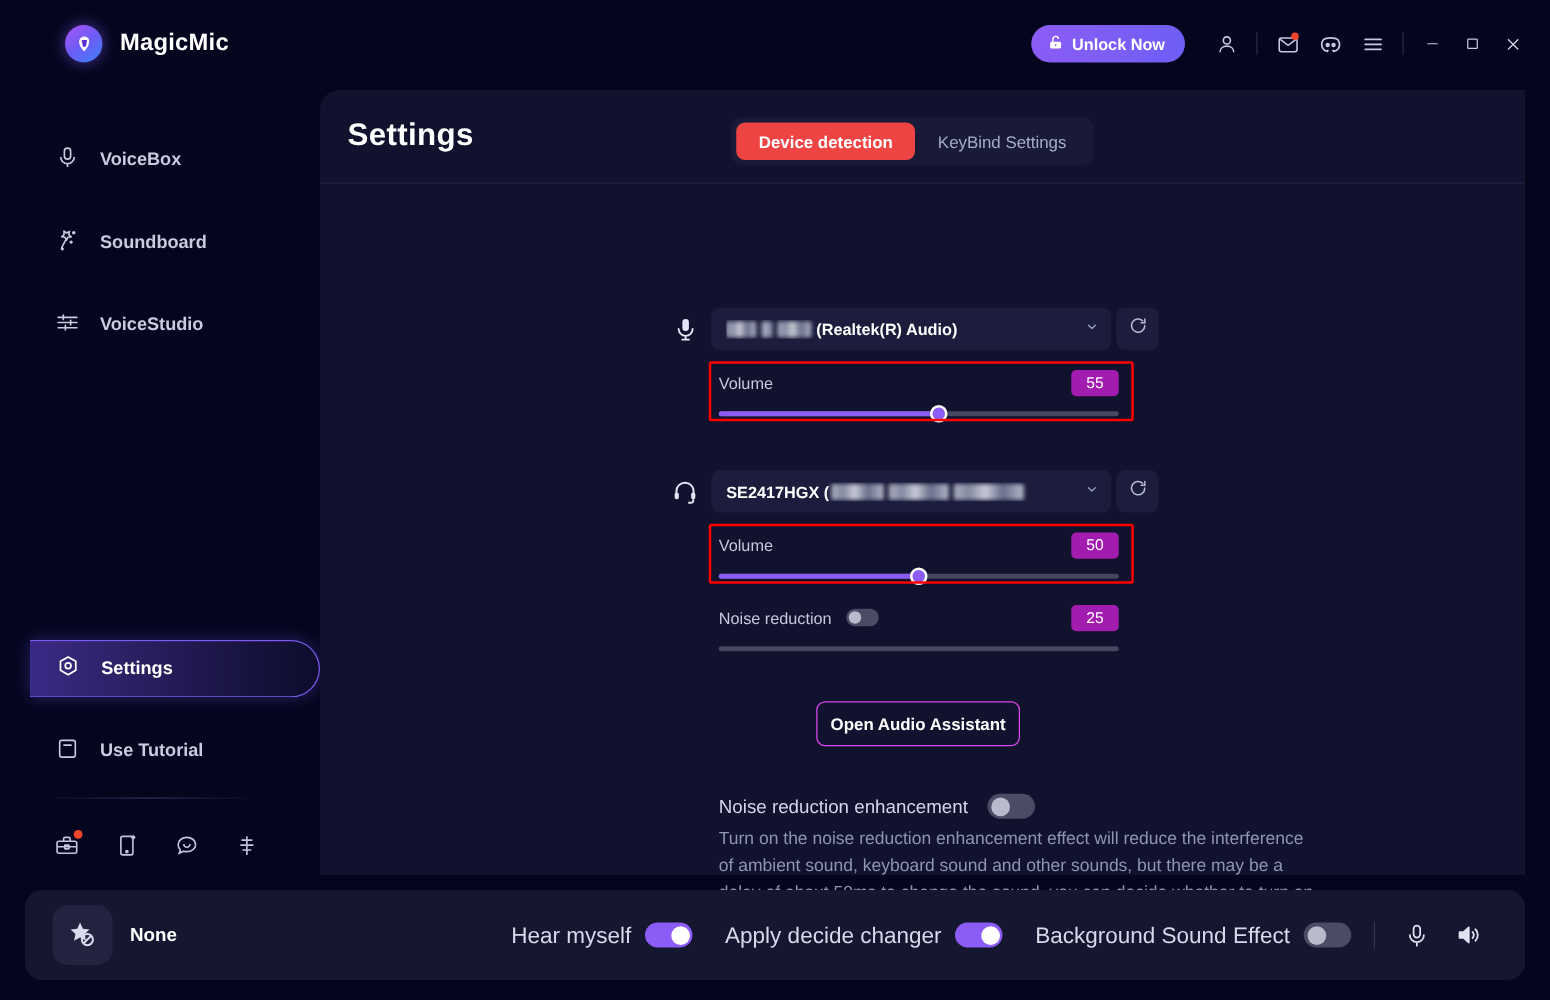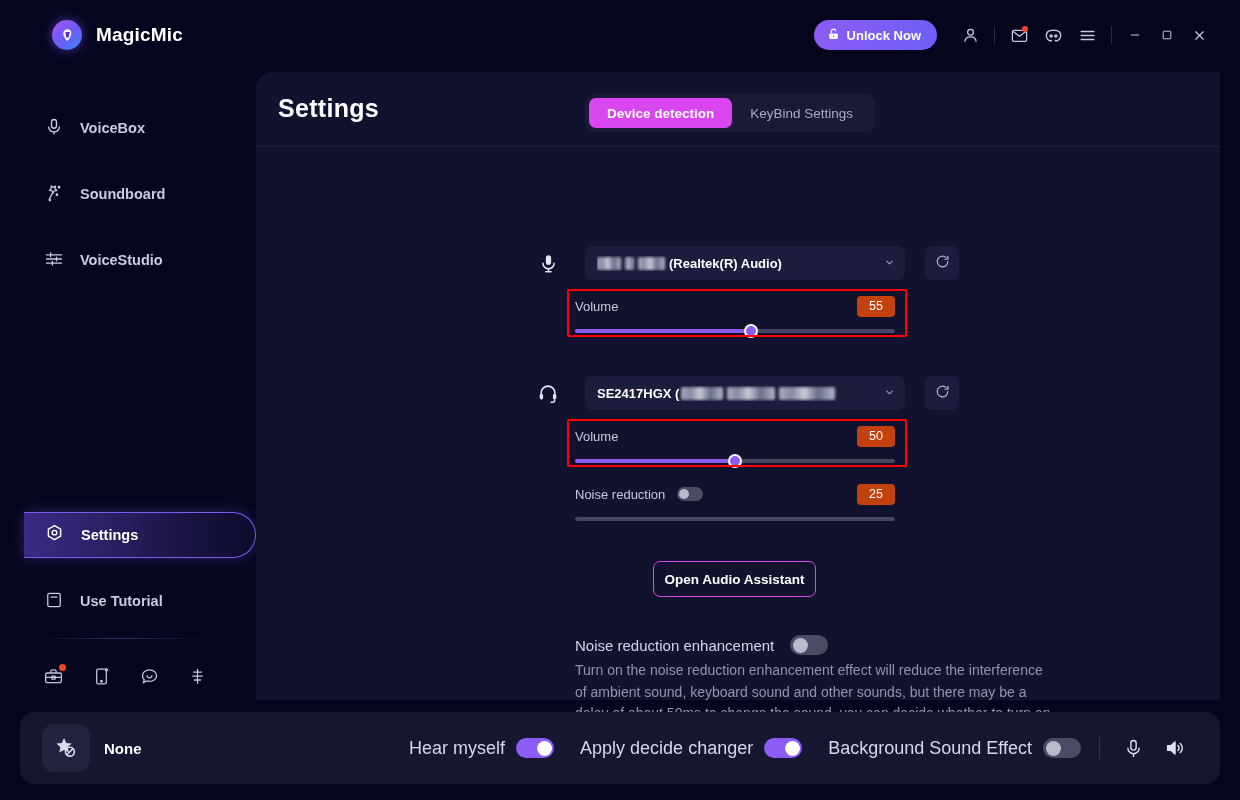--- a/index.html
+++ b/index.html
@@ -25,21 +25,21 @@
     width: 30px; height: 30px; border-radius: 50%;
     background: linear-gradient(145deg, #a855f7 0%, #6d5cf6 50%, #3b82f6 100%);
     display: flex; align-items: center; justify-content: center;
     box-shadow: 0 0 12px rgba(130,90,250,.55);
   }
   .brand-name {
     color: #ffffff; font-size: 19px; font-weight: bold; letter-spacing: .2px;
   }
   .title-right {
     margin-left: auto; display: flex; align-items: center; gap: 0px;
-    padding-right: 25px;
+    padding-right: 14px;
   }
   .unlock-btn {
     display: flex; align-items: center; gap: 7px;
     background: linear-gradient(100deg, #8b5cf6 0%, #7c5ef5 55%, #6d5ef5 100%);
     color: #fff; border: none; border-radius: 16px;
     height: 30px; padding: 0 16px 0 13px;
     font-family: "Liberation Sans", sans-serif;
     font-size: 13px; font-weight: bold; cursor: pointer;
     margin-right: 16px;
   }
@@ -98,26 +98,26 @@
   .tabs {
     position: absolute; left: 329px; top: 22px;
     background: #191a38; border-radius: 9px; padding: 4px;
     display: flex; gap: 0px;
   }
   .tab {
     height: 30px; padding: 0 18px; border-radius: 7px;
     display: flex; align-items: center; justify-content: center;
     color: #a7abc8; font-size: 13.5px; cursor: pointer; white-space: nowrap;
   }
-  .tab.active { background: #d946ef; color: #ffffff; font-weight: bold; }
+  .tab.active { background: #ef4444; color: #ffffff; font-weight: bold; }
 
   .panel-body { position: relative; height: 553px; }
 
   
-  .dev-row { position: absolute; display: flex; gap: 20px; }
+  .dev-row { position: absolute; display: flex; gap: 4px; }
   .dev-icon { width: 34px; height: 34px; display: flex; align-items: center; justify-content: center; }
   .dev-select {
     width: 320px; height: 34px; background: #1c1d3d; border-radius: 7px;
     display: flex; align-items: center; padding: 0 10px 0 12px; cursor: pointer;
     position: relative;
   }
   .dev-name {
     color: #ffffff; font-size: 13px; font-weight: bold;
     white-space: nowrap; overflow: hidden; display:flex; align-items:center; gap:0px;
   }
@@ -131,21 +131,21 @@
     width: 34px; height: 34px; background: #1c1d3d; border-radius: 7px;
     display: flex; align-items: center; justify-content: center; cursor: pointer;
   }
 
   
   .vol-block { position: absolute; width: 320px; }
   .vol-row { display: flex; align-items: center; height: 22px; }
   .vol-label { color: #c6c9de; font-size: 13px; }
   .vol-badge {
     margin-left: auto; min-width: 38px; height: 21px; border-radius: 4px;
-    background: #c2410c; color: #ffffff; font-size: 12.5px;
+    background: #a21caf; color: #ffffff; font-size: 12.5px;
     display: flex; align-items: center; justify-content: center;
   }
   .slider { position: relative; height: 16px; margin-top: 6px; }
   .track {
     position: absolute; left: 0; right: 0; top: 6px; height: 4px;
     background: #45465f; border-radius: 2px;
   }
   .fill {
     position: absolute; left: 0; top: 6px; height: 4px;
     background: #8b5cf6; border-radius: 2px;

